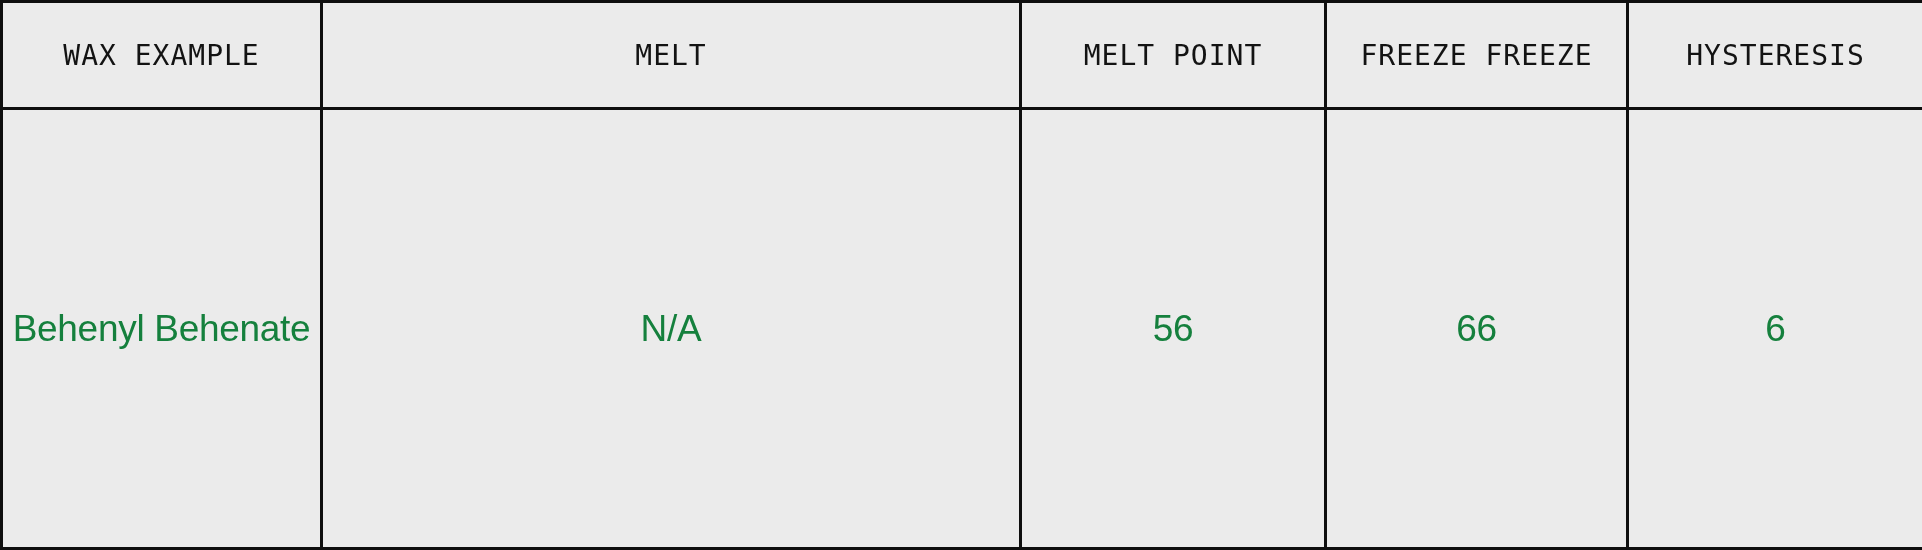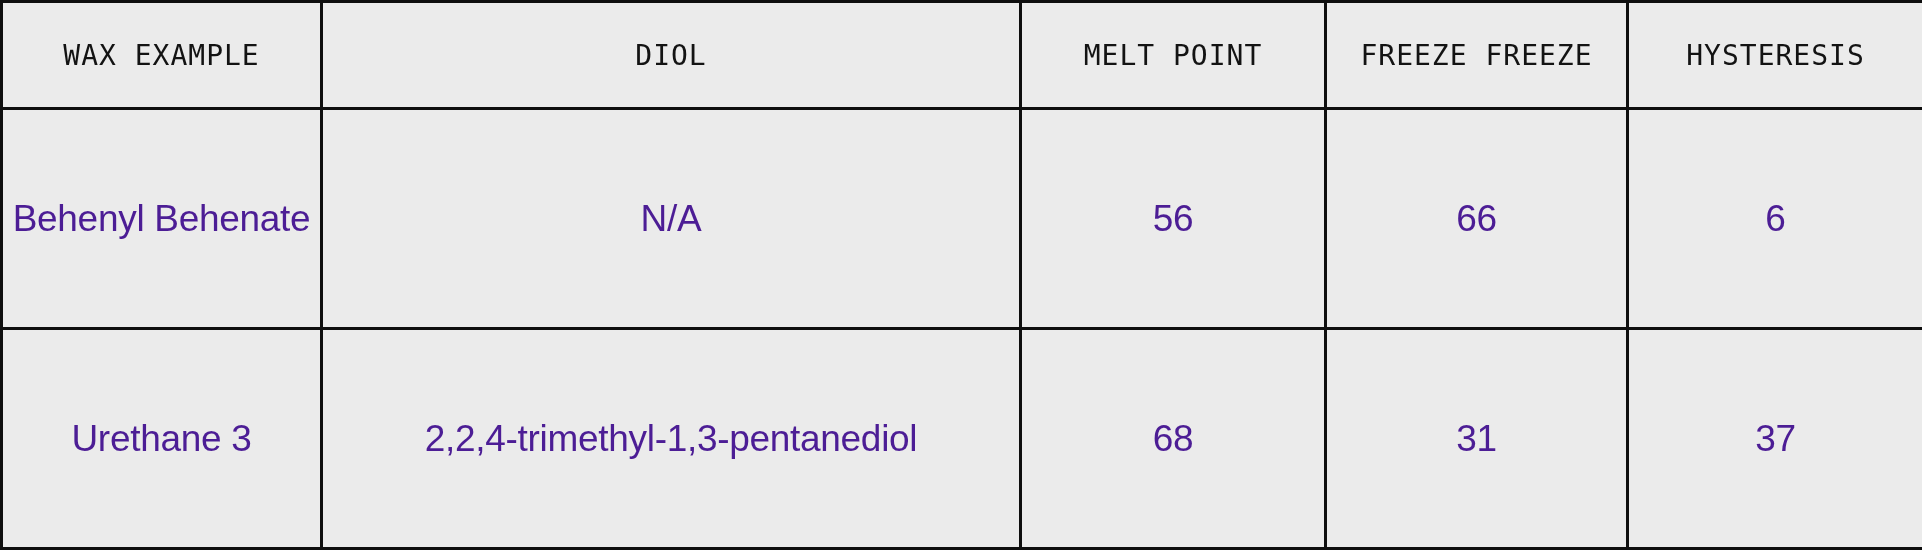--- a/index.html
+++ b/index.html
@@ -34,21 +34,21 @@
     font-weight: 500;
     font-size: 28px;
     letter-spacing: 1px;
     color: #131313;
   }
   table.wax-table td {
     font-family: "Liberation Sans", "DejaVu Sans", sans-serif;
     font-weight: 400;
     font-size: 37px;
     letter-spacing: -0.3px;
-    color: #4c1d95;
+    color: #15803d;
   }
   col.c-wax    { width: 320px; }
   col.c-diol   { width: 699px; }
   col.c-melt   { width: 305px; }
   col.c-freeze { width: 302px; }
   col.c-hyst   { width: 296px; }
   tr.r-head { height: 107px; }
   tr.r-1    { height: 109px; }
   tr.r-2    { height: 109px; }
   tr.r-3    { height: 116px; }
@@ -62,36 +62,29 @@
     <colgroup>
       <col class="c-wax">
       <col class="c-diol">
       <col class="c-melt">
       <col class="c-freeze">
       <col class="c-hyst">
     </colgroup>
     <thead>
       <tr class="r-head">
         <th>WAX EXAMPLE</th>
-        <th>DIOL</th>
+        <th>MELT</th>
         <th>MELT POINT</th>
         <th>FREEZE FREEZE</th>
         <th>HYSTERESIS</th>
       </tr>
     </thead>
     <tbody>
       <tr class="r-1">
         <td>Behenyl Behenate</td>
         <td>N/A</td>
         <td>56</td>
         <td>66</td>
         <td>6</td>
       </tr>
-      <tr class="r-4">
-        <td>Urethane 3</td>
-        <td>2,2,4-trimethyl-1,3-pentanediol</td>
-        <td>68</td>
-        <td>31</td>
-        <td>37</td>
-      </tr>
     </tbody>
   </table>
 </div>
 
 </body></html>

